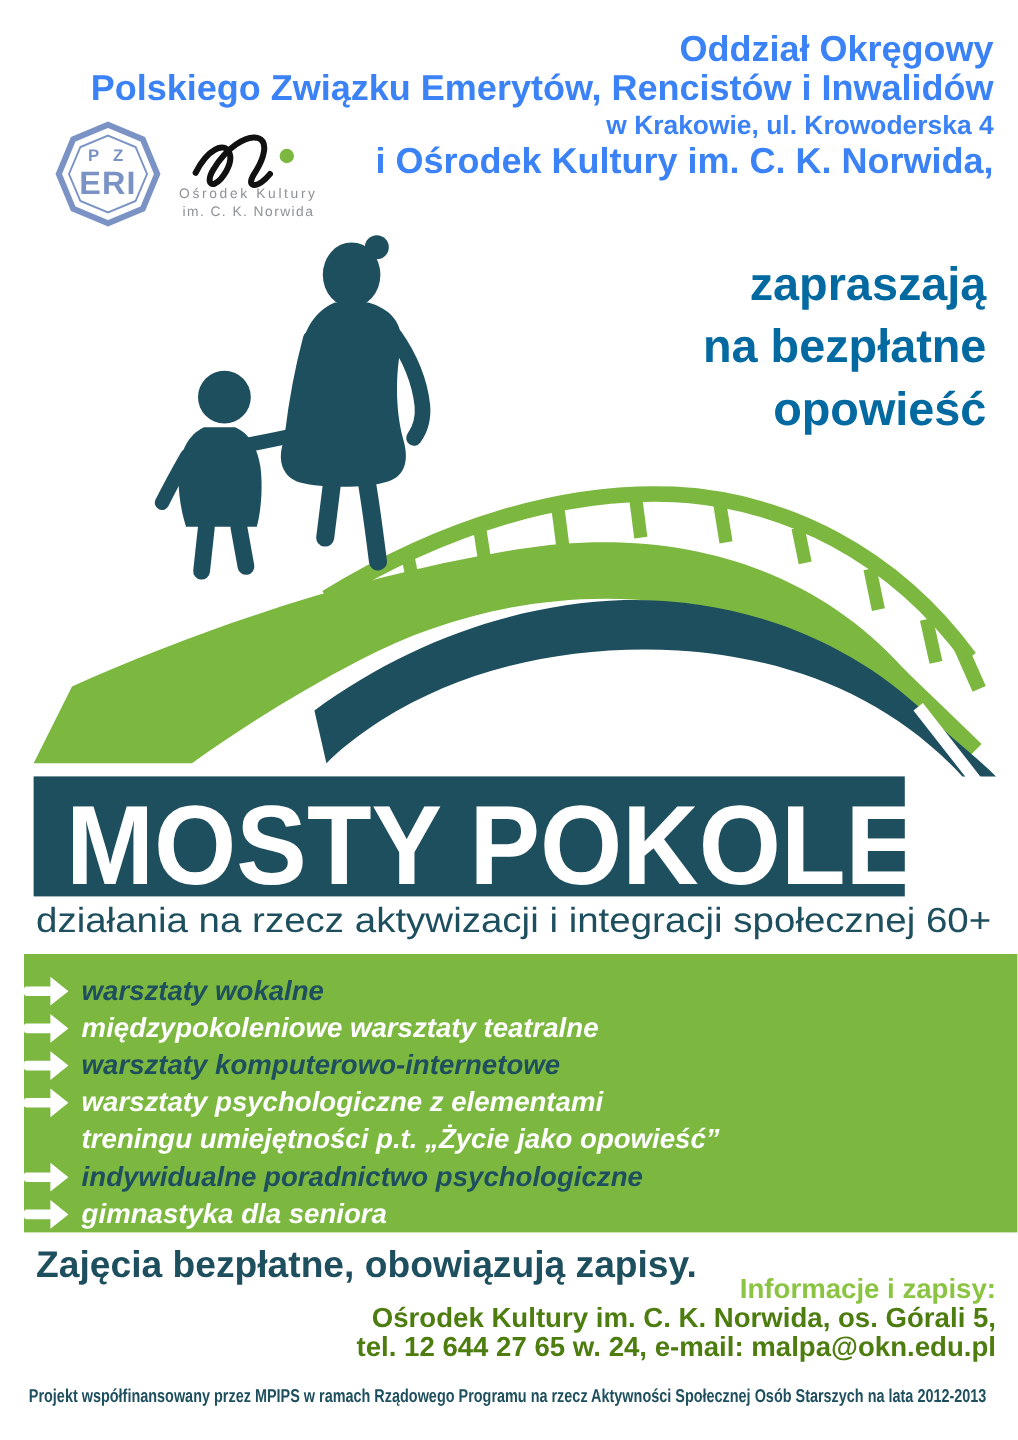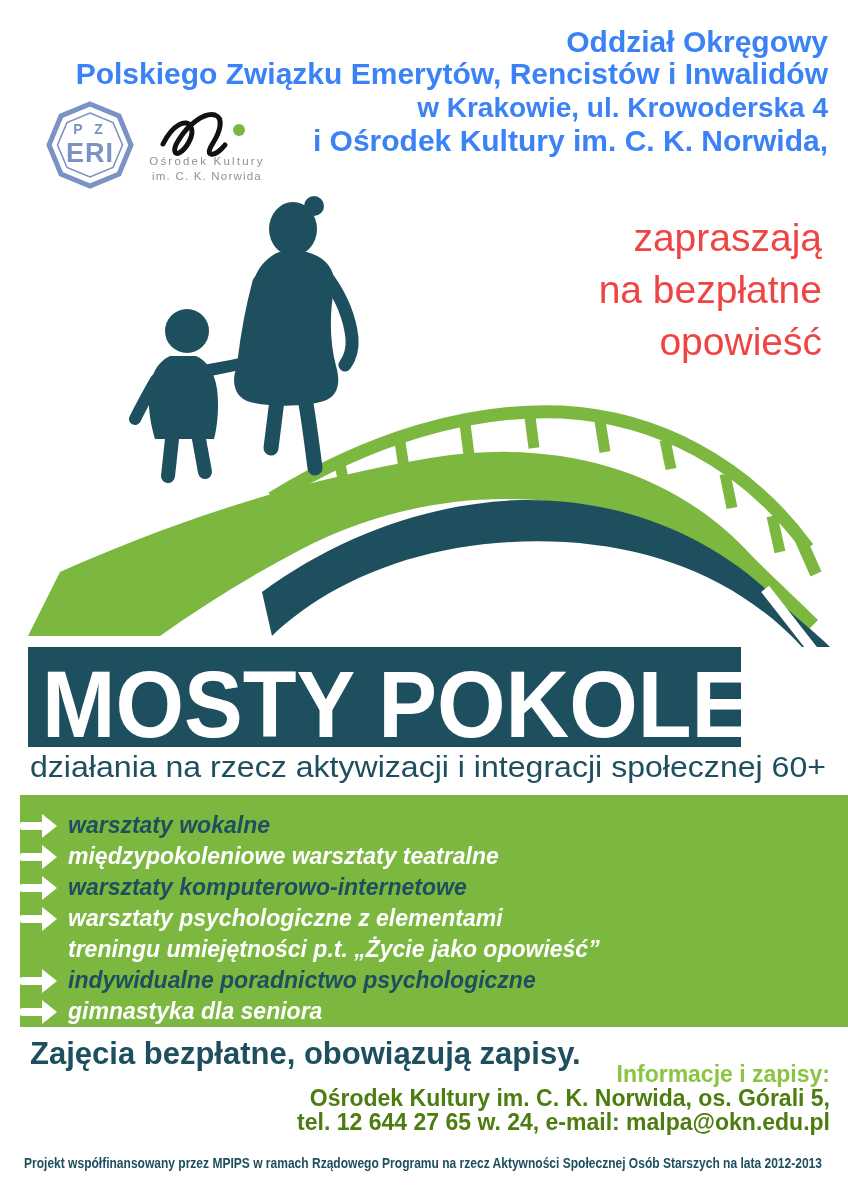--- a/index.html
+++ b/index.html
@@ -3,28 +3,28 @@
 <meta charset="utf-8">
 <style>
   html,body{margin:0;padding:0;background:#ffffff;}
   .poster{position:relative;width:848px;height:1200px;background:#ffffff;overflow:hidden;
           font-family:"Liberation Sans", sans-serif;}
   .abs{position:absolute;}
 
   
   .org-block{top:26px;right:20px;text-align:right;font-weight:bold;color:#3b82f6;line-height:1.08;}
   .org-lg{font-size:30px;}
-  .org-sm{font-size:28px;padding:2px 0;}
-
-  
-  .invite{top:212px;right:26px;text-align:right;font-weight:normal;color:#ef4444;
+  .org-sm{font-size:22px;padding:2px 0;}
+
+  
+  .invite{top:212px;right:26px;text-align:right;font-weight:bold;color:#0369a1;
           font-size:39px;line-height:1.33;}
 
   
-  .banner{left:28px;top:647px;width:713px;height:100px;background:#1e4f5e;}
+  .banner{left:28px;top:647px;width:713px;height:100px;background:#1e4f5e;padding-left:13px;}
   .subtitle-wrap{left:28px;top:749px;width:802px;height:40px;}
 
   
   .program{left:20px;top:795px;width:847px;height:232px;background:#7cb840;
            padding-top:15px;box-sizing:border-box;font-style:italic;}
   .prog-row{position:relative;margin-left:48px;line-height:31px;font-size:23px;font-weight:bold;}
   .prog-row.c-teal{color:#1e4f5e;}
   .prog-row.c-white{color:#ffffff;}
   .arrow{position:absolute;left:-48px;top:50%;width:40px;height:26px;transform:translateY(-50%);}
   .arrow .shaft{position:absolute;left:0;top:9px;width:24px;height:8px;background:#ffffff;border-radius:2px;}

